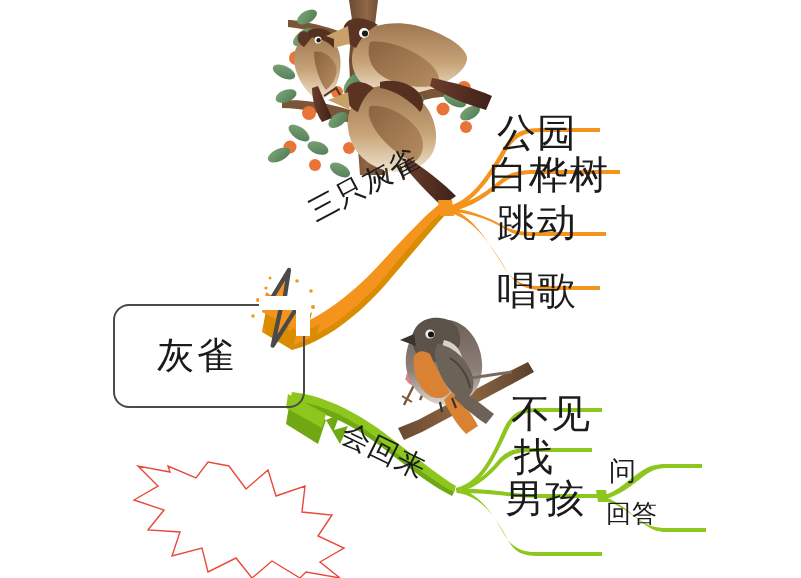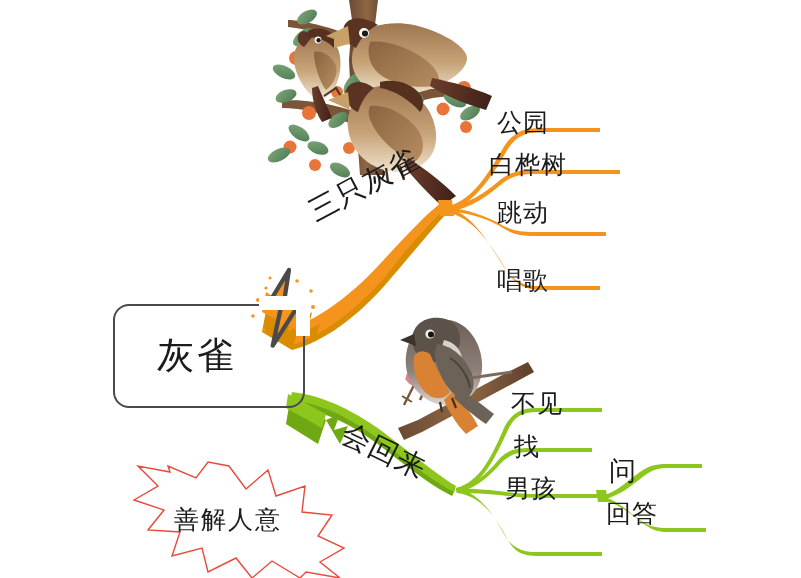--- a/index.html
+++ b/index.html
@@ -68,21 +68,21 @@
     transform-origin: left top;
   }
   #label-branch-2 {
     left: 352px;
     top: 414px;
     font-size: 29px;
     transform: rotate(26deg);
     transform-origin: left top;
   }
   
-  .leaf-label { font-size: 25px; }
+  .leaf-label { font-size: 39px; }
   #label-l1 { left: 497px; top: 106px; }
   #label-l2 { left: 489px; top: 148px; }
   #label-l3 { left: 497px; top: 196px; }
   #label-l4 { left: 497px; top: 238px; margin-top: 26px; }
   #label-r1 { left: 511px; top: 387px; }
   #label-r2 { left: 514px; top: 430px; }
   #label-r3 { left: 505px; top: 472px; }
   #label-r4 { left: 509px; top: 515px; }
   #label-r3a { left: 609px; top: 453px; font-size: 27px; }
   #label-r3b { left: 606px; top: 497px; font-size: 25px; }
@@ -380,15 +380,14 @@
   <div class="node-label leaf-label" id="label-l2">白桦树</div>
   <div class="node-label leaf-label" id="label-l3">跳动</div>
   <div class="node-label leaf-label" id="label-l4">唱歌</div>
 
   <div class="node-label leaf-label" id="label-r1">不见</div>
   <div class="node-label leaf-label" id="label-r2">找</div>
   <div class="node-label leaf-label" id="label-r3">男孩</div>
   <div class="node-label leaf-label" id="label-r3a">问</div>
   <div class="node-label leaf-label" id="label-r3b">回答</div>
 
-  <div class="node-label" id="label-starburst">善解人意</div>
 
 </div>
 
 </body></html>

